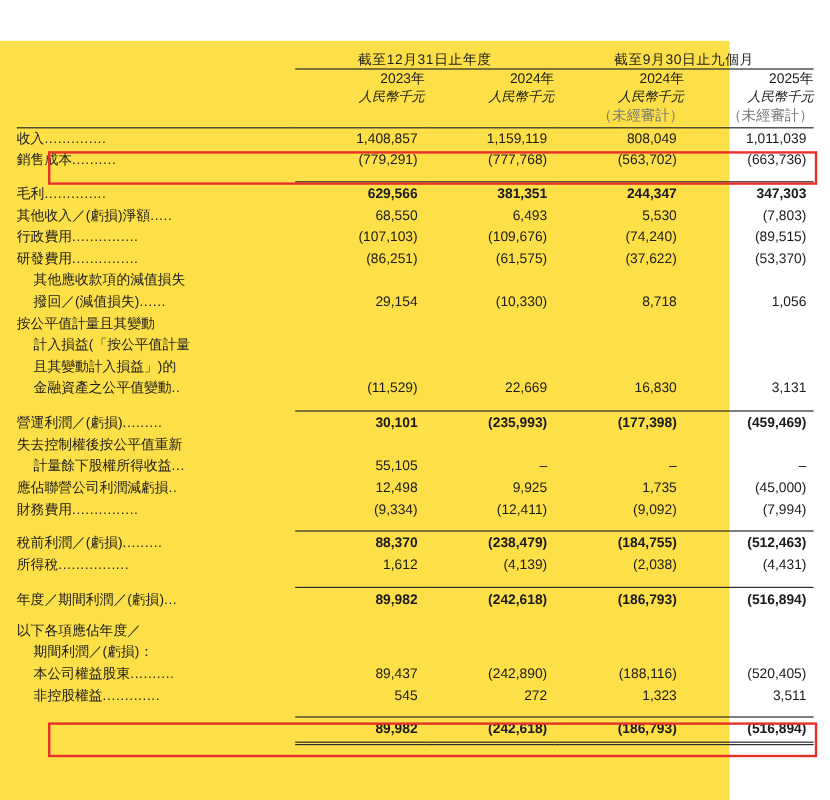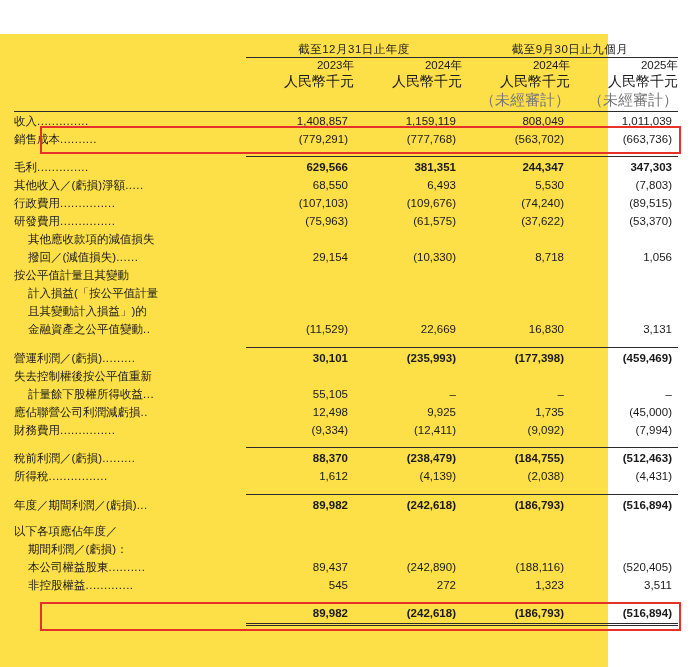--- a/index.html
+++ b/index.html
@@ -49,26 +49,27 @@
     border-bottom: 1px solid #2b2b2b;
   }
   .hdr-year {
     text-align: right;
     padding: 3px 6px 2px 0;
     font-size: 11.5px;
   }
   .hdr-unit {
     text-align: right;
     padding: 1px 6px 0 0;
-    font-size: 14px;
+    font-size: 11px;
+    font-style: italic;
   }
   .hdr-unit2 {
     text-align: right;
     padding: 0 6px 3px 0;
-    font-size: 15px;
+    font-size: 12px;
     color: #777;
   }
   .thinrule td { border-bottom: 1px solid #2b2b2b; height: 1px; font-size: 0; line-height: 0; }
 
   
   tr.row td {
     padding: 1.5px 0 1.5px 0;
     line-height: 15px;
   }
   td.label {
@@ -188,21 +189,21 @@
         </tr>
         <tr class="row">
           <td class="label"><span class="">行政費用</span><span class="dots">...............</span></td>
           <td class="num">(107,103)</td>
           <td class="num">(109,676)</td>
           <td class="num">(74,240)</td>
           <td class="num">(89,515)</td>
         </tr>
         <tr class="row">
           <td class="label"><span class="">研發費用</span><span class="dots">...............</span></td>
-          <td class="num">(75,963)</td>
+          <td class="num">(86,251)</td>
           <td class="num">(61,575)</td>
           <td class="num">(37,622)</td>
           <td class="num">(53,370)</td>
         </tr>
         <tr class="row">
           <td class="label"><span class="ind1">其他應收款項的減值損失</span></td>
           <td class="num"></td>
           <td class="num"></td>
           <td class="num"></td>
           <td class="num"></td>

